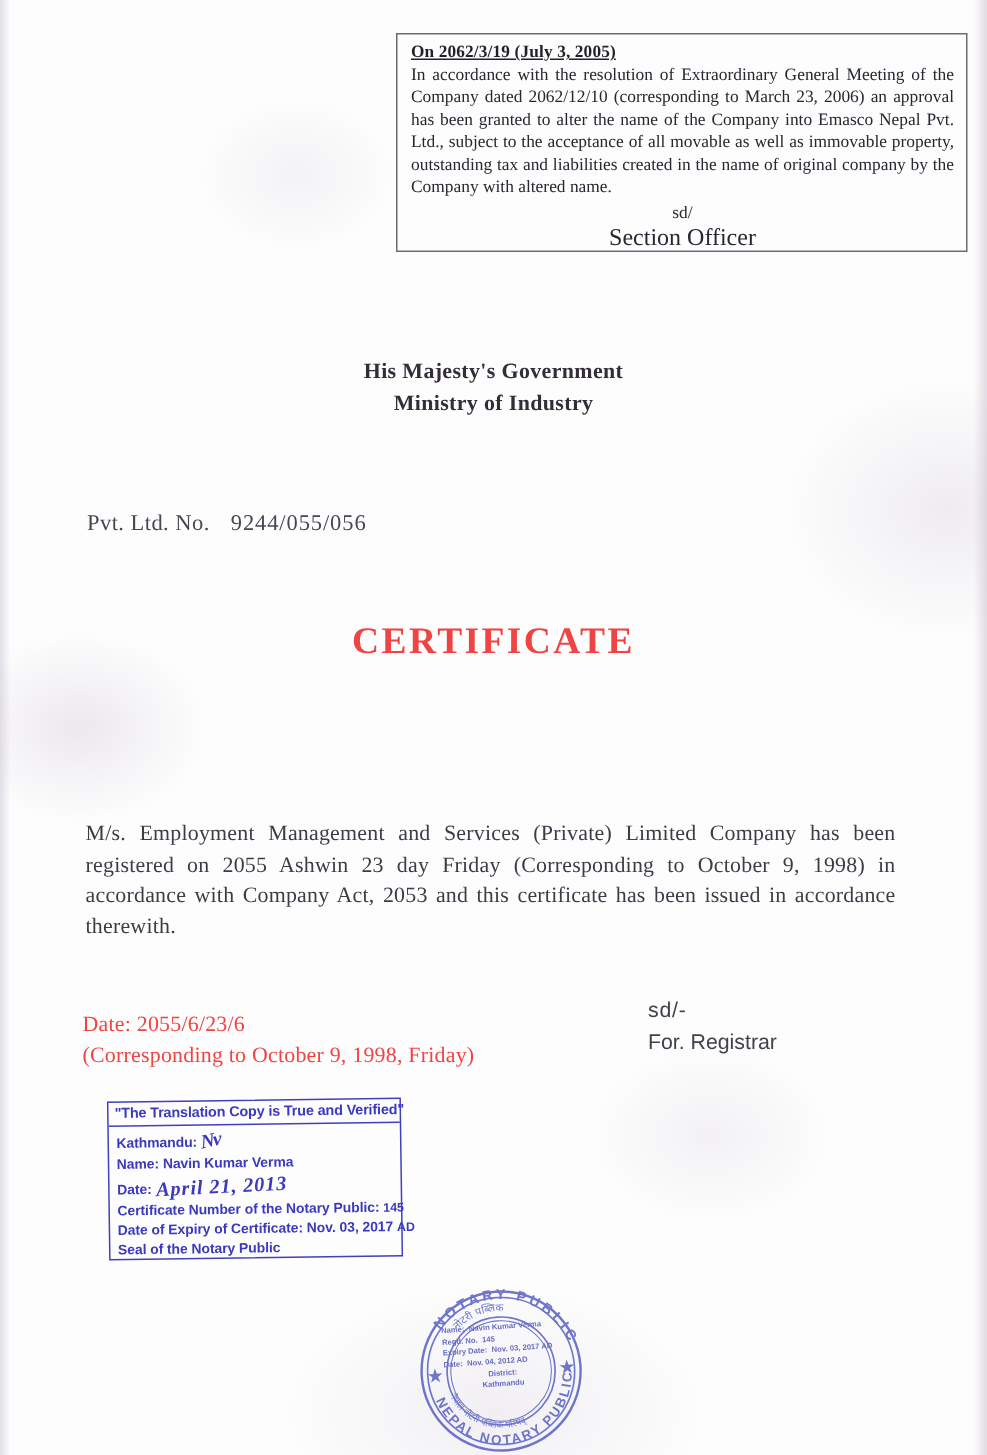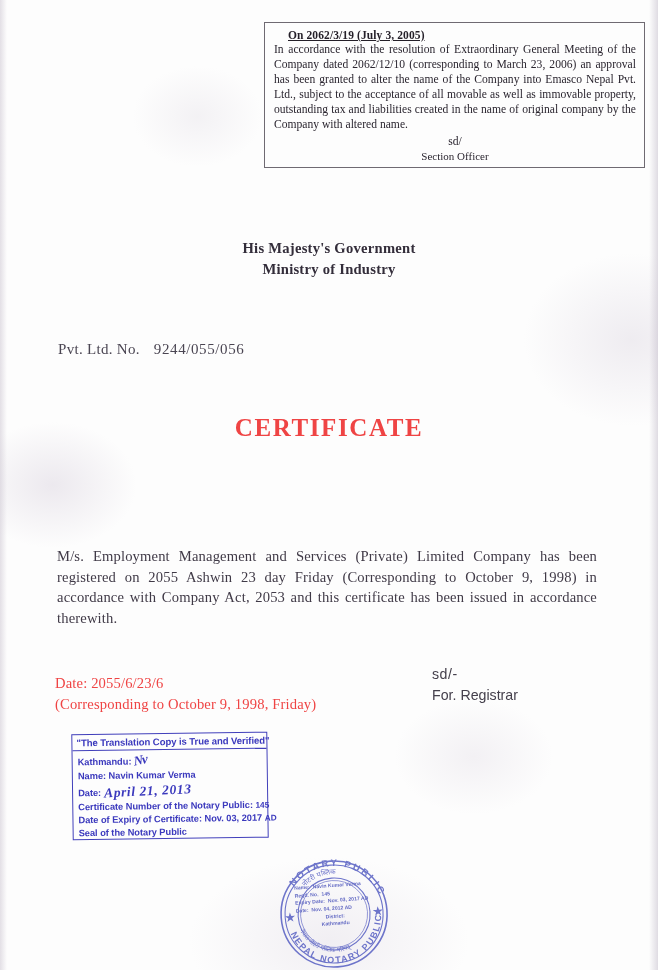--- a/index.html
+++ b/index.html
@@ -58,39 +58,38 @@
     padding: 6px 8px 0 9px;
   }
   #amendment-box .note-heading {
     font-family: "Liberation Serif", serif;
     font-weight: bold;
     font-size: 11.5px;
     text-decoration: underline;
     letter-spacing: 0.1px;
     margin-bottom: 1px;
     color: #241f28;
-    margin-left: 14px;
   }
   #amendment-box .note-body {
     font-family: "Liberation Serif", serif;
     font-size: 11.6px;
     line-height: 1.30;
     text-align: justify;
     color: #2a252f;
   }
   #amendment-box .note-sd {
     text-align: center;
     font-size: 11.6px;
     line-height: 1.30;
     margin-top: 2px;
     color: #2a252f;
   }
   #amendment-box .note-role {
     text-align: center;
-    font-size: 11px;
+    font-size: 16px;
     line-height: 1.3;
     color: #2a252f;
   }
 
   
   #gov-heading {
     position: absolute;
     left: 0;
     top: 200px;
     width: 658px;

